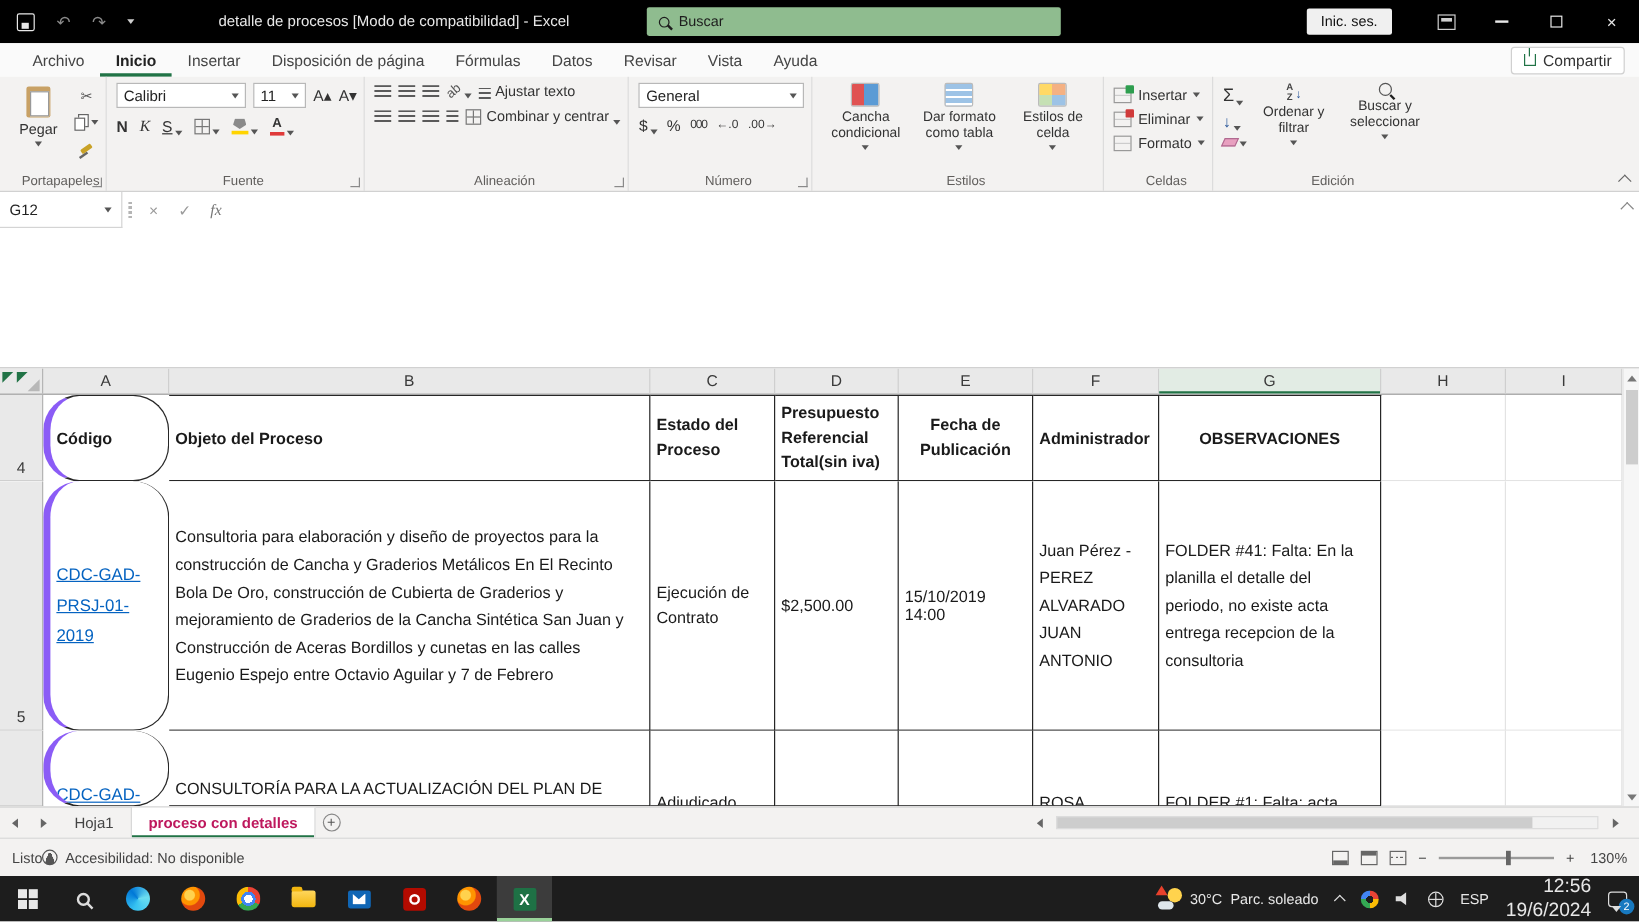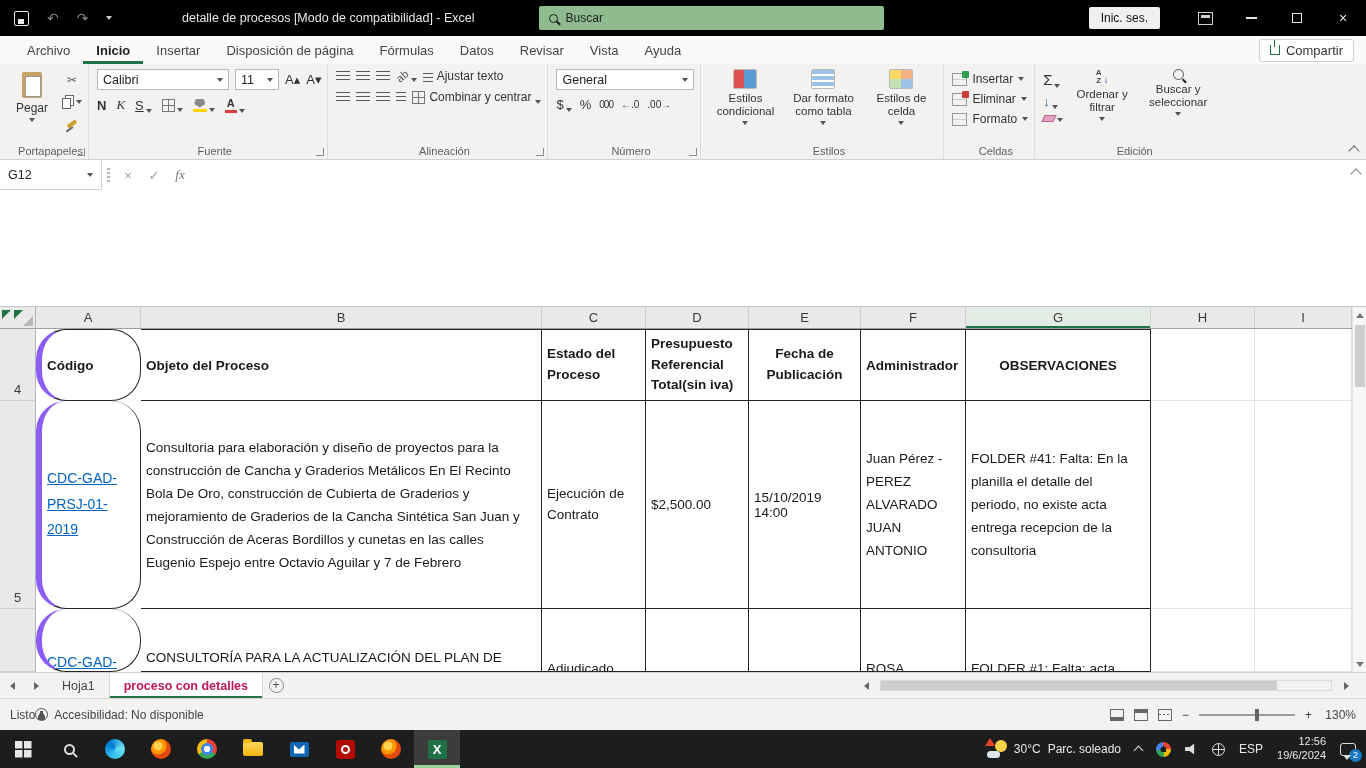--- a/index.html
+++ b/index.html
@@ -183,21 +183,21 @@
   .sun { position:absolute; right:0; top:0; width:12px; height:12px; border-radius:50%; background:#ffd34d; }
   .cloudlet { position:absolute; left:0; bottom:0; width:13px; height:7px; border-radius:6px; background:#dfe7ec; }
   .wbadge { position:absolute; left:-2px; top:-2px; width:0; height:0; border-left:5px solid transparent; border-right:5px solid transparent; border-bottom:8px solid #e8412c; }
   .chev-up { width:7px; height:7px; border-left:1.6px solid #ddd; border-top:1.6px solid #ddd; transform:rotate(45deg); margin-top:3px; }
   .gcirc { width:15px; height:15px; border-radius:50%;
     background:radial-gradient(circle,#1d1d1d 0 3px, transparent 3px),
                conic-gradient(#ea4335 0 25%, #fbbc05 0 50%, #34a853 0 75%, #4285f4 0); }
   .speaker { width:13px; height:12px; background:#ddd; clip-path:polygon(0 33%,35% 33%,70% 5%,70% 95%,35% 67%,0 67%); }
   .globe { width:13px; height:13px; border:1.3px solid #ddd; border-radius:50%;
     background:linear-gradient(#ddd,#ddd) center/100% 1px no-repeat, linear-gradient(#ddd,#ddd) center/1px 100% no-repeat; }
-  .clock { text-align:right; line-height:1.25; font-size:11px; }
+  .clock { text-align:right; line-height:1.25; font-size:16px; }
   .bubble { width:16px; height:13px; border:1.5px solid #ddd; border-radius:3px; position:relative; }
   .bubble::after { content:""; position:absolute; left:2px; bottom:-5px; width:0; height:0; border-left:4px solid transparent; border-right:4px solid transparent; border-top:5px solid #ddd; }
   .nbadge { position:absolute; right:-7px; bottom:-7px; background:#1879c0; color:#fff; width:13px; height:13px; border-radius:50%; font-size:9px; display:flex; align-items:center; justify-content:center; }
 </style>
 </head>
 <body>
 
 <div class="screen">
 
   <div class="titlebar">
@@ -263,21 +263,21 @@
             <span class="brush-ico"></span>
           </span>
       </div>
       <span class="glabel">Portapapeles</span>
       <span class="dlg"></span>
     </div>
 
     <div class="rgroup">
       <div class="fcol">
         <div class="rrow">
-          <div class="rsel" style="width:132px">
+          <div class="rsel" style="width:108px">
             <span>Calibri</span>
               <span class="crt sm"></span>
           </div>
           <div class="rsel" style="width:44px">
             <span>11</span>
               <span class="crt sm"></span>
           </div>
           <span class="fbtns">A▴</span>
           <span class="fbtns">A▾</span>
         </div>
@@ -360,21 +360,21 @@
           <span style="font-size:10px">.00→</span>
         </div>
       </div>
       <span class="glabel">Número</span>
       <span class="dlg"></span>
     </div>
 
     <div class="rgroup">
       <div class="stackbtn">
         <span class="est-ico ico-cf"></span>
-        <span>Estilos condicional</span>
+        <span>Cancha condicional</span>
         <span class="crt sm"></span>
       </div>
       <div class="stackbtn">
         <span class="est-ico ico-tbl"></span>
         <span>Dar formato como tabla</span>
         <span class="crt sm"></span>
       </div>
       <div class="stackbtn">
         <span class="est-ico ico-cs"></span>
         <span>Estilos de celda</span>

